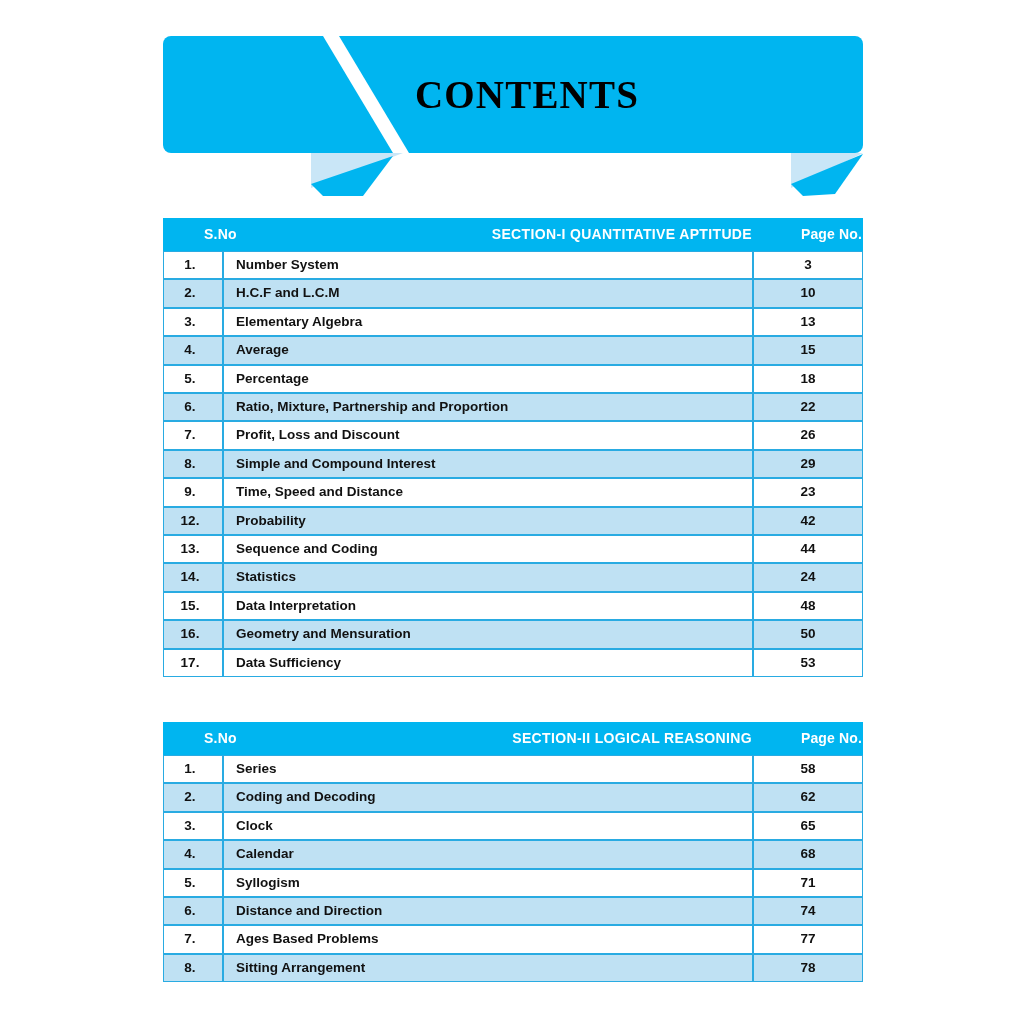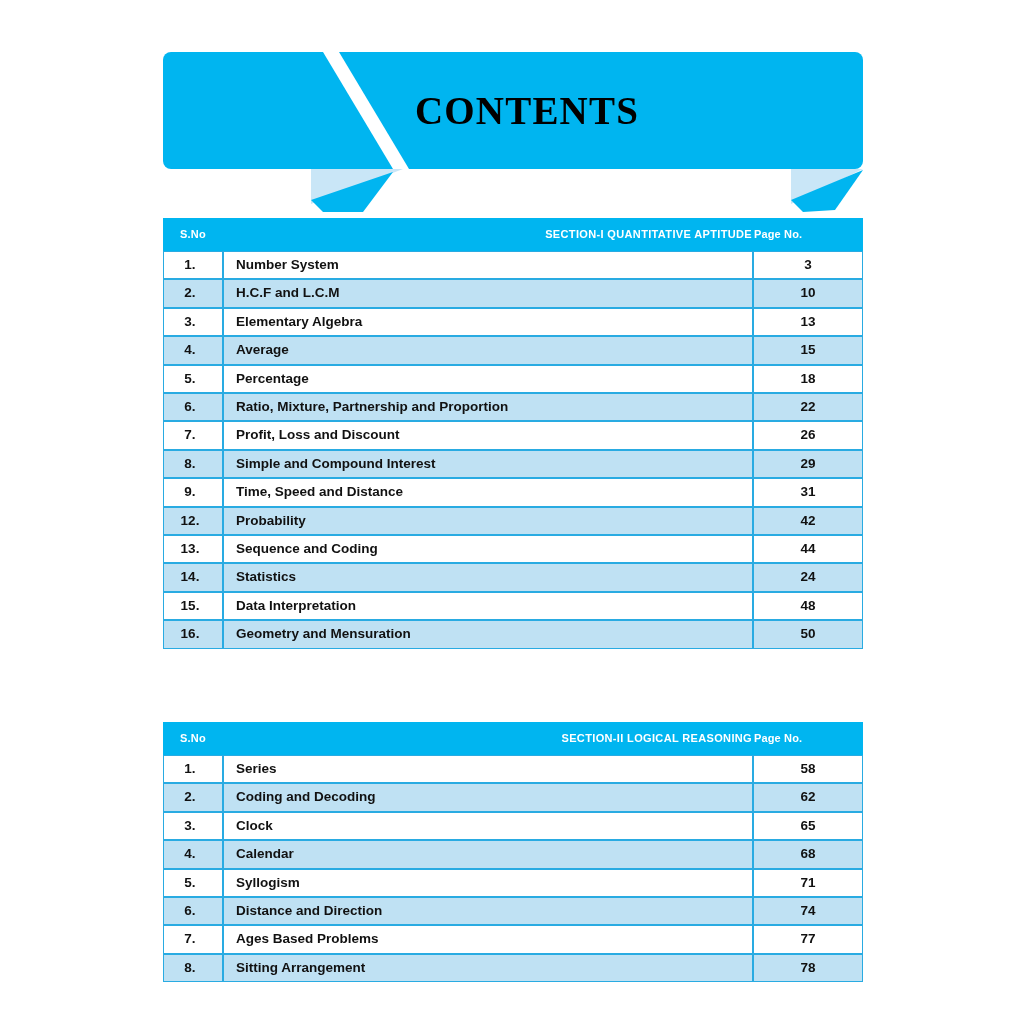--- a/index.html
+++ b/index.html
@@ -18,21 +18,21 @@
   .page {
     position: relative;
     width: 1024px;
     height: 1024px;
   }
 
   
   .banner-wrap {
     position: absolute;
     left: 163px;
-    top: 52px;
+    top: 36px;
     width: 816px;
     height: 160px;
   }
   .banner-svg {
     position: absolute;
     left: 0;
     top: 0;
     display: block;
   }
   .banner-title {
@@ -82,28 +82,29 @@
     font-weight: bold;
     color: #111111;
     box-sizing: border-box;
   }
 
   .toc-table thead th {
     background: #00B5F0;
     color: #ffffff;
     height: 31px;
     line-height: 31px;
-    font-size: 11px;
+    font-size: 14px;
     font-weight: bold;
     letter-spacing: 0.15px;
     border-color: #00B5F0;
+    padding-left: 40px;
   }
   .toc-table thead th.th-sno  { text-align: center; letter-spacing: 0.2px; }
   .toc-table thead th.th-name { text-align: right; letter-spacing: 0.35px; }
-  .toc-table thead th.th-page { text-align: left; margin-top: 8px; }
+  .toc-table thead th.th-page { text-align: right; margin-top: 8px; }
 
   .toc-table tbody tr.row-odd td  { background: #ffffff; }
   .toc-table tbody tr.row-even td { background: #BFE1F3; }
 
   .cell-sno  { text-align: center; padding-right: 6px !important; }
   .cell-name { text-align: left;   padding-left: 12px !important; }
   .cell-page { text-align: center; }
 </style>
 </head>
 <body>
@@ -176,21 +177,21 @@
           <td class="cell-page">26</td>
         </tr>
         <tr class="row-even">
           <td class="cell-sno">8.</td>
           <td class="cell-name">Simple and Compound Interest</td>
           <td class="cell-page">29</td>
         </tr>
         <tr class="row-odd">
           <td class="cell-sno">9.</td>
           <td class="cell-name">Time, Speed and Distance</td>
-          <td class="cell-page">31</td>
+          <td class="cell-page">23</td>
         </tr>
         <tr class="row-even">
           <td class="cell-sno">12.</td>
           <td class="cell-name">Probability</td>
           <td class="cell-page">42</td>
         </tr>
         <tr class="row-odd">
           <td class="cell-sno">13.</td>
           <td class="cell-name">Sequence and Coding</td>
           <td class="cell-page">44</td>
@@ -202,20 +203,25 @@
         </tr>
         <tr class="row-odd">
           <td class="cell-sno">15.</td>
           <td class="cell-name">Data Interpretation</td>
           <td class="cell-page">48</td>
         </tr>
         <tr class="row-even">
           <td class="cell-sno">16.</td>
           <td class="cell-name">Geometry and Mensuration</td>
           <td class="cell-page">50</td>
+        </tr>
+        <tr class="row-odd">
+          <td class="cell-sno">17.</td>
+          <td class="cell-name">Data Sufficiency</td>
+          <td class="cell-page">53</td>
         </tr>
       </tbody>
   </table>
 
   <table class="toc-table" id="table-2">
     <colgroup>
       <col class="c-sno">
         <col class="c-name">
         <col class="c-page">
     </colgroup>

